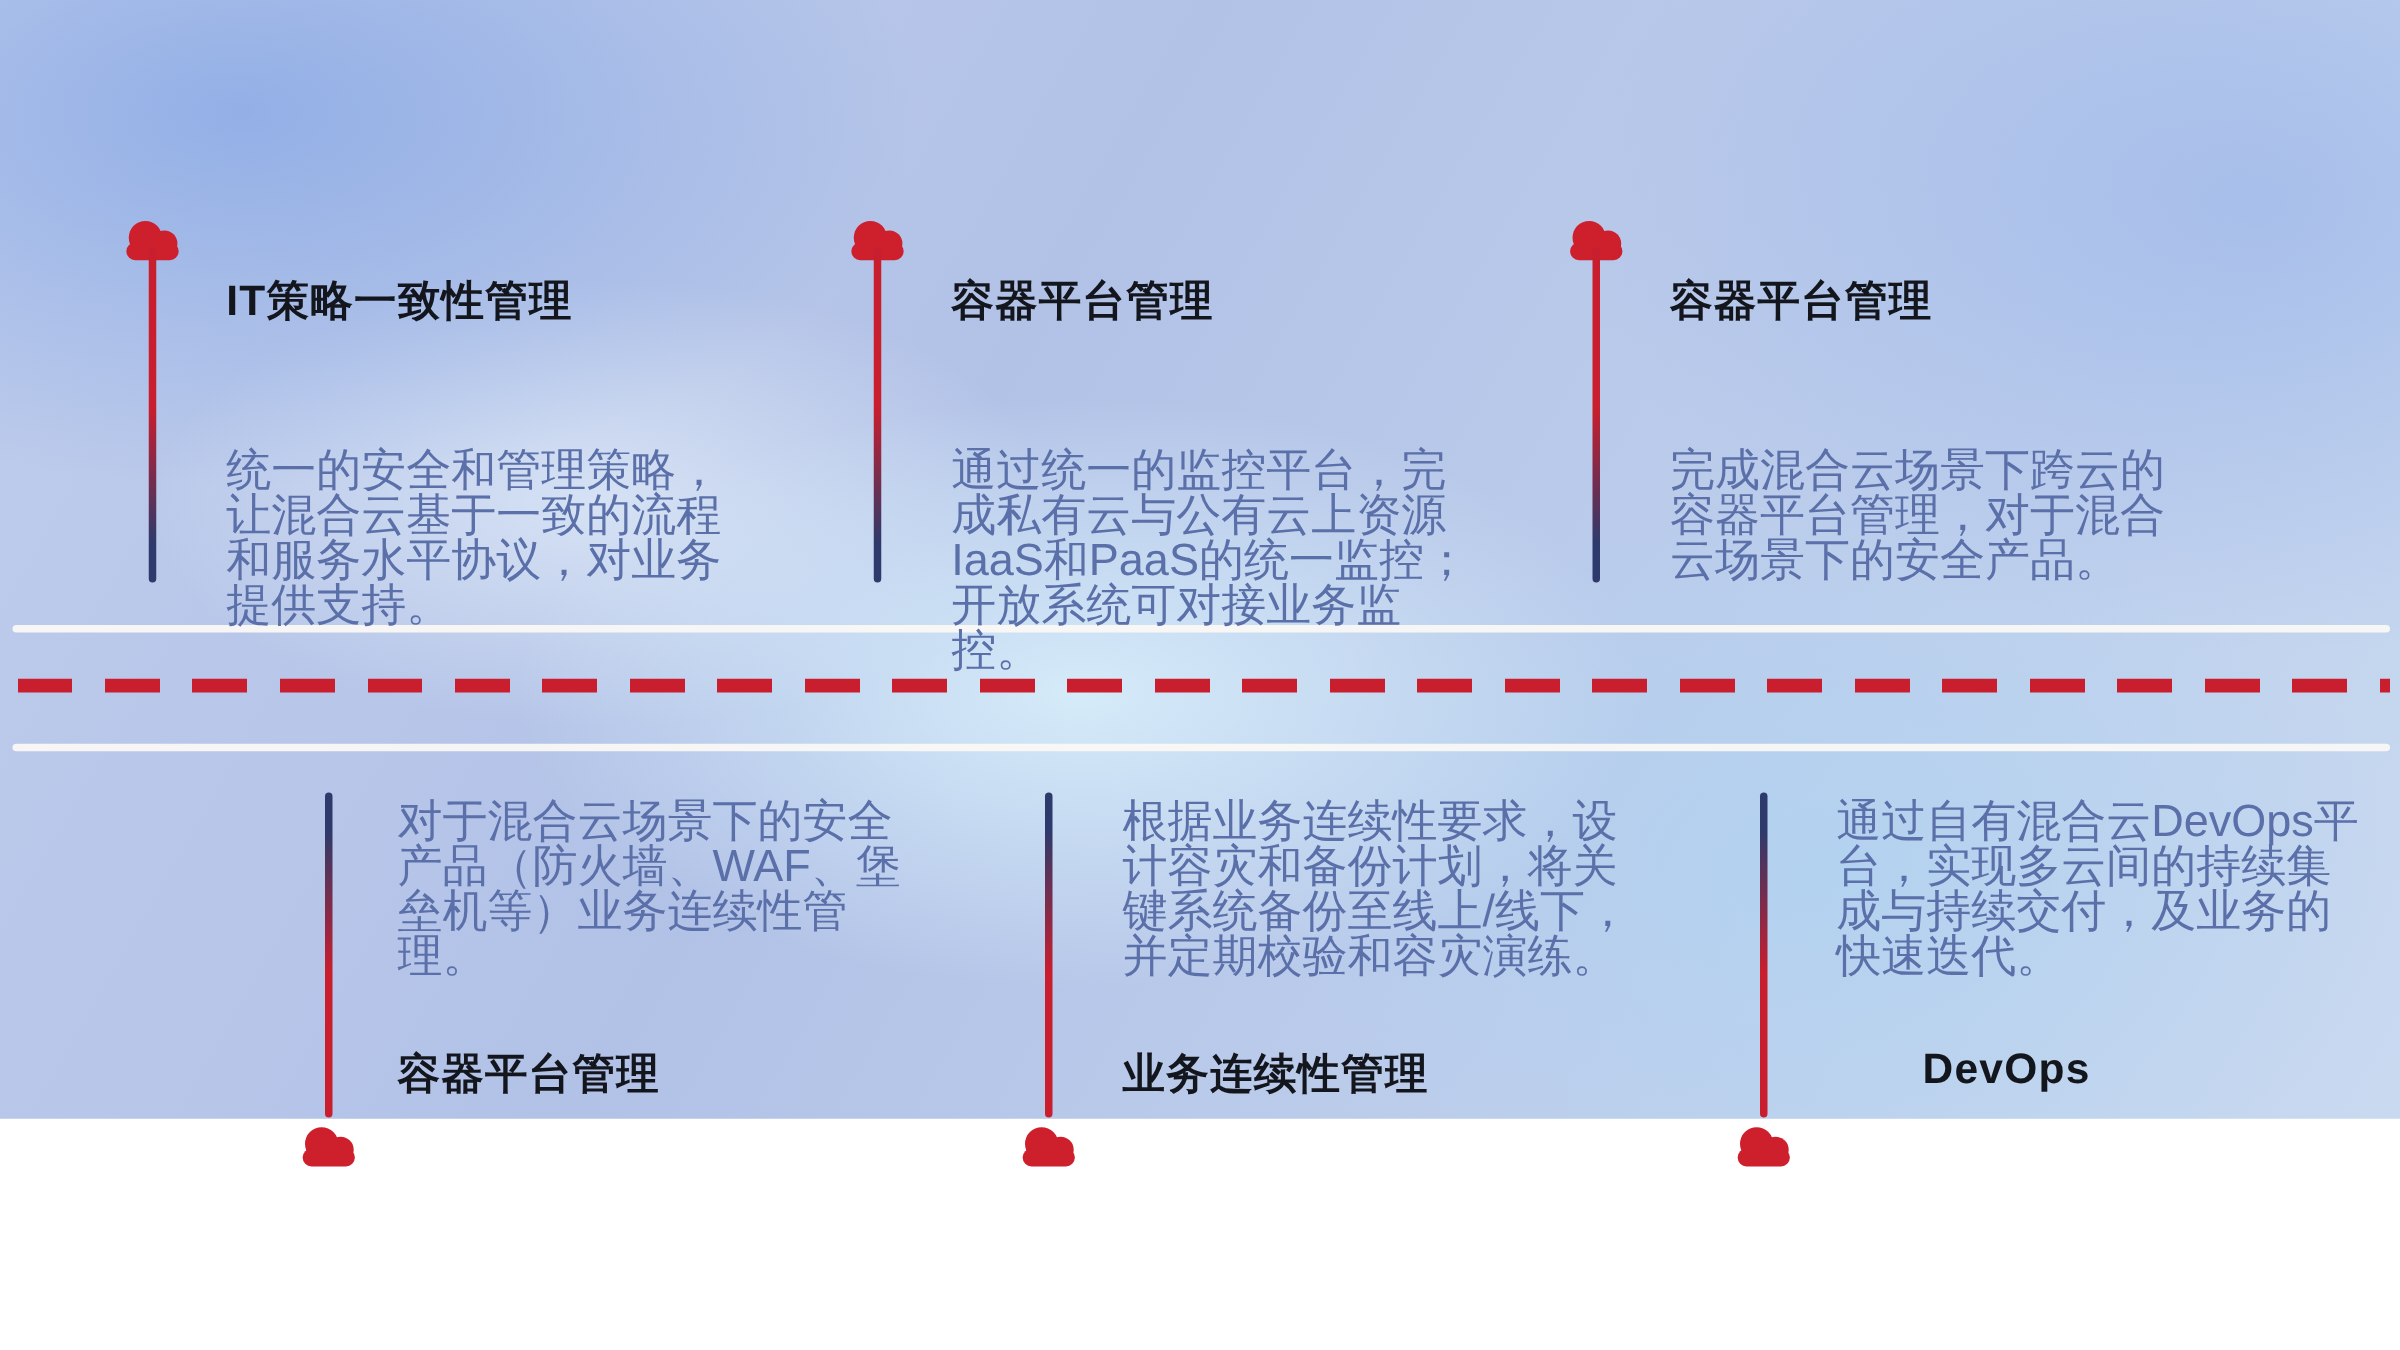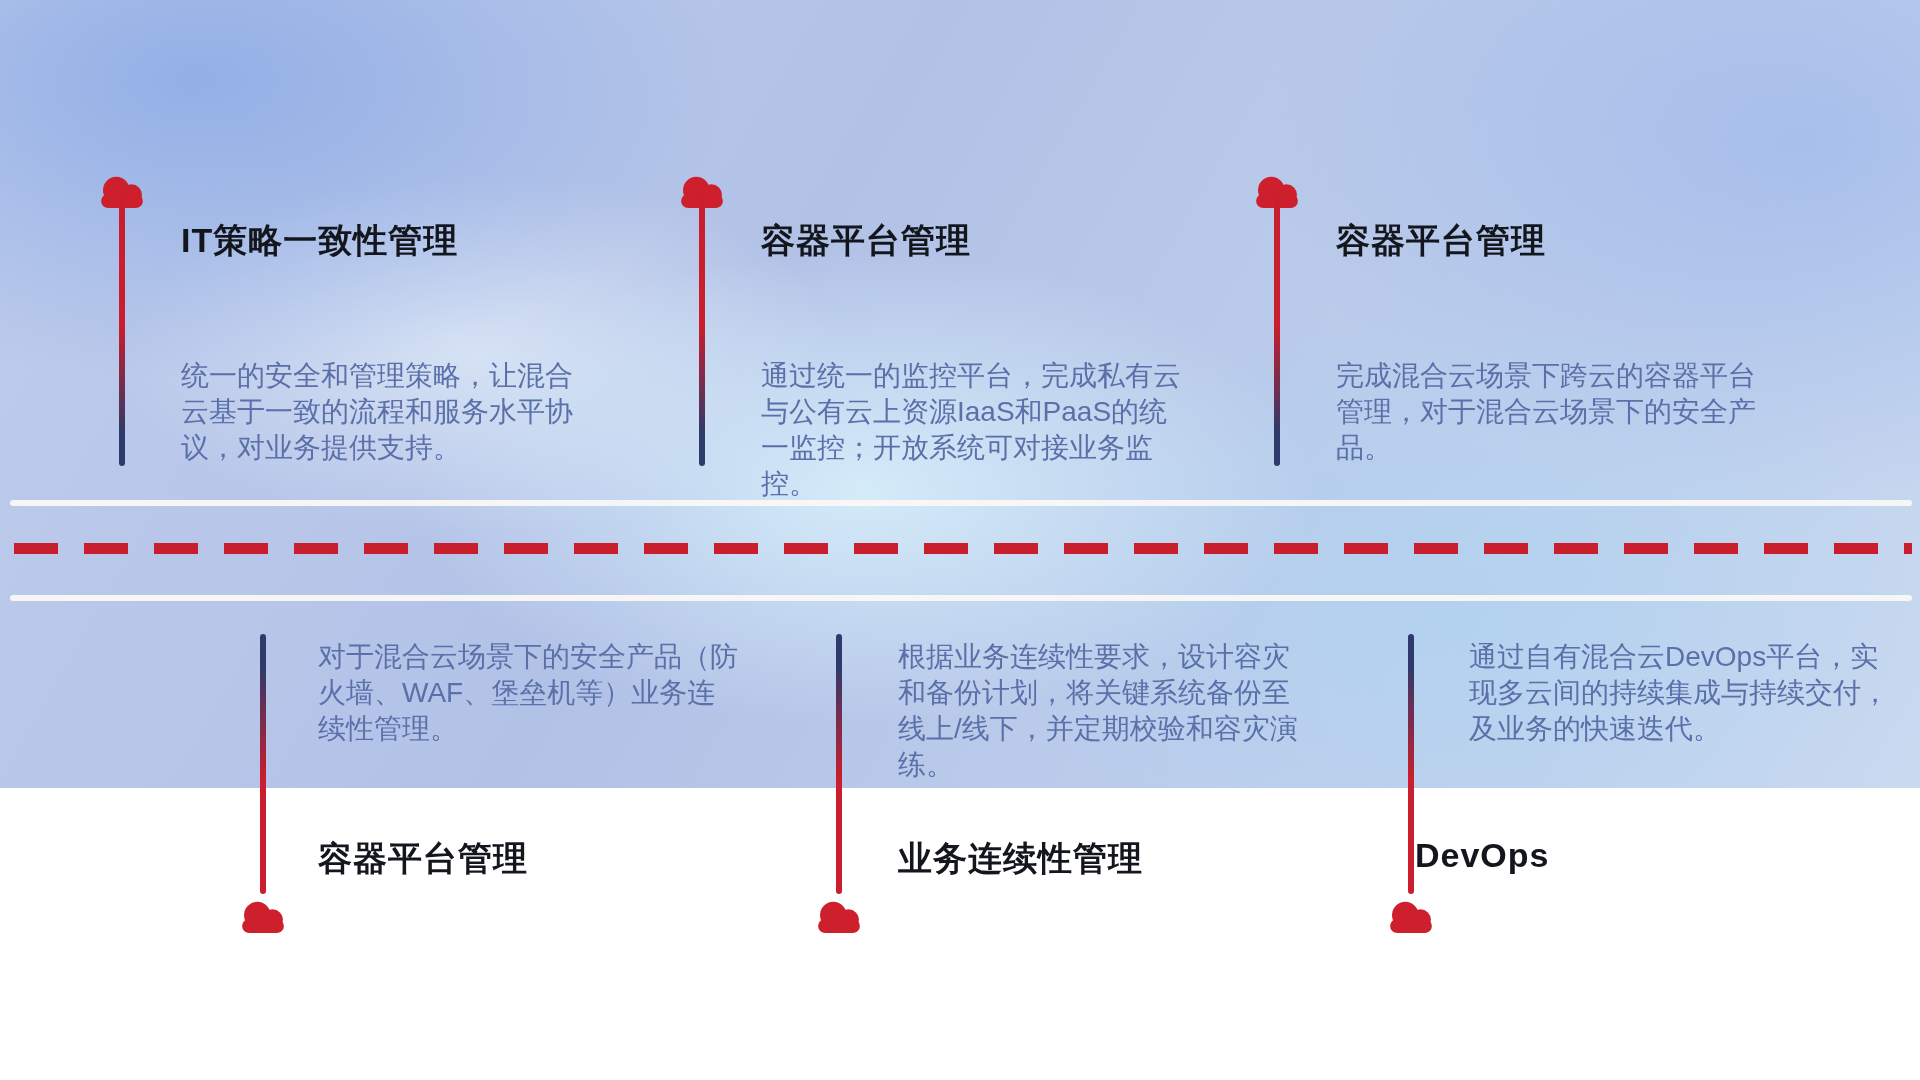--- a/index.html
+++ b/index.html
@@ -1,39 +1,39 @@
 <!DOCTYPE html>
 <html><head>
 <meta charset="utf-8">
 <style>
   html,body{margin:0;padding:0;}
   body{
     width:1920px;height:1080px;overflow:hidden;
     font-family:"Liberation Sans","DejaVu Sans",sans-serif;
   }
   .stage{
-    position:relative;width:1920px;height:788px;
+    position:relative;width:1920px;height:895px;
     background:
       radial-gradient(900px 500px at 10% 10%, rgba(96,142,224,0.45), transparent 60%),
       radial-gradient(820px 430px at 45% 62%, rgba(218,242,252,0.85), transparent 55%),
       radial-gradient(760px 520px at 76% 78%, rgba(168,212,242,0.55), transparent 60%),
       radial-gradient(900px 600px at 94% 18%, rgba(142,172,232,0.5), transparent 60%),
       radial-gradient(600px 300px at 25% 45%, rgba(235,245,252,0.6), transparent 60%),
       linear-gradient(120deg,#bfcdec 0%,#b2c2e7 40%,#c8d9f0 100%);
   }
   .abs{position:absolute;}
   .cloud{color:#cd1f2c;line-height:0;}
   .stem{width:6px;border-radius:3px;}
   .stem-top{background:linear-gradient(180deg,#c81e2d 0%,#c81e2d 48%,#2e3a6b 88%,#2e3a6b 100%);}
   .stem-bottom{background:linear-gradient(180deg,#2e3a6b 0%,#2e3a6b 12%,#c81e2d 55%,#c81e2d 100%);}
   .title{
     font-size:34px;font-weight:bold;color:#14161d;letter-spacing:1px;white-space:nowrap;
   }
   .desc{
-    font-size:28px;line-height:36px;color:#5b70a9;
+    font-size:36px;line-height:36px;color:#5b70a9;
   }
   .white-line{
     left:10px;right:8px;height:6px;border-radius:3px;
     background:rgba(250,248,245,0.95);
   }
   .dashed-line{
     left:14px;right:8px;height:11px;
     background:repeating-linear-gradient(90deg,#c81e2d 0 44px,transparent 44px 70px);
   }
 </style>
@@ -117,21 +117,21 @@
             <circle cx="38" cy="24" r="11"></circle>
         <rect x="6" y="23" width="44" height="15" rx="7.5"></rect>
           </g>
         </svg>
     </div>
   </div>
 
   <div>
     <div class="abs stem stem-bottom" style="left:1408px;top:634px;height:260px"></div>
     <div class="abs desc" style="left:1469px;top:639px;width:420px">通过自有混合云DevOps平台，实现多云间的持续集成与持续交付，及业务的快速迭代。</div>
-    <div class="abs title" style="left:1415px;top:836px">DevOps</div>
+    <div class="abs title" style="left:1538px;top:836px">DevOps</div>
     <div class="abs cloud" style="left:1384px;top:897px">
       <svg width="54" height="38" viewBox="0 0 56 40">
           <g fill="currentColor">
         <circle cx="22" cy="19" r="14"></circle>
             <circle cx="38" cy="24" r="11"></circle>
         <rect x="6" y="23" width="44" height="15" rx="7.5"></rect>
           </g>
         </svg>
     </div>
   </div>

